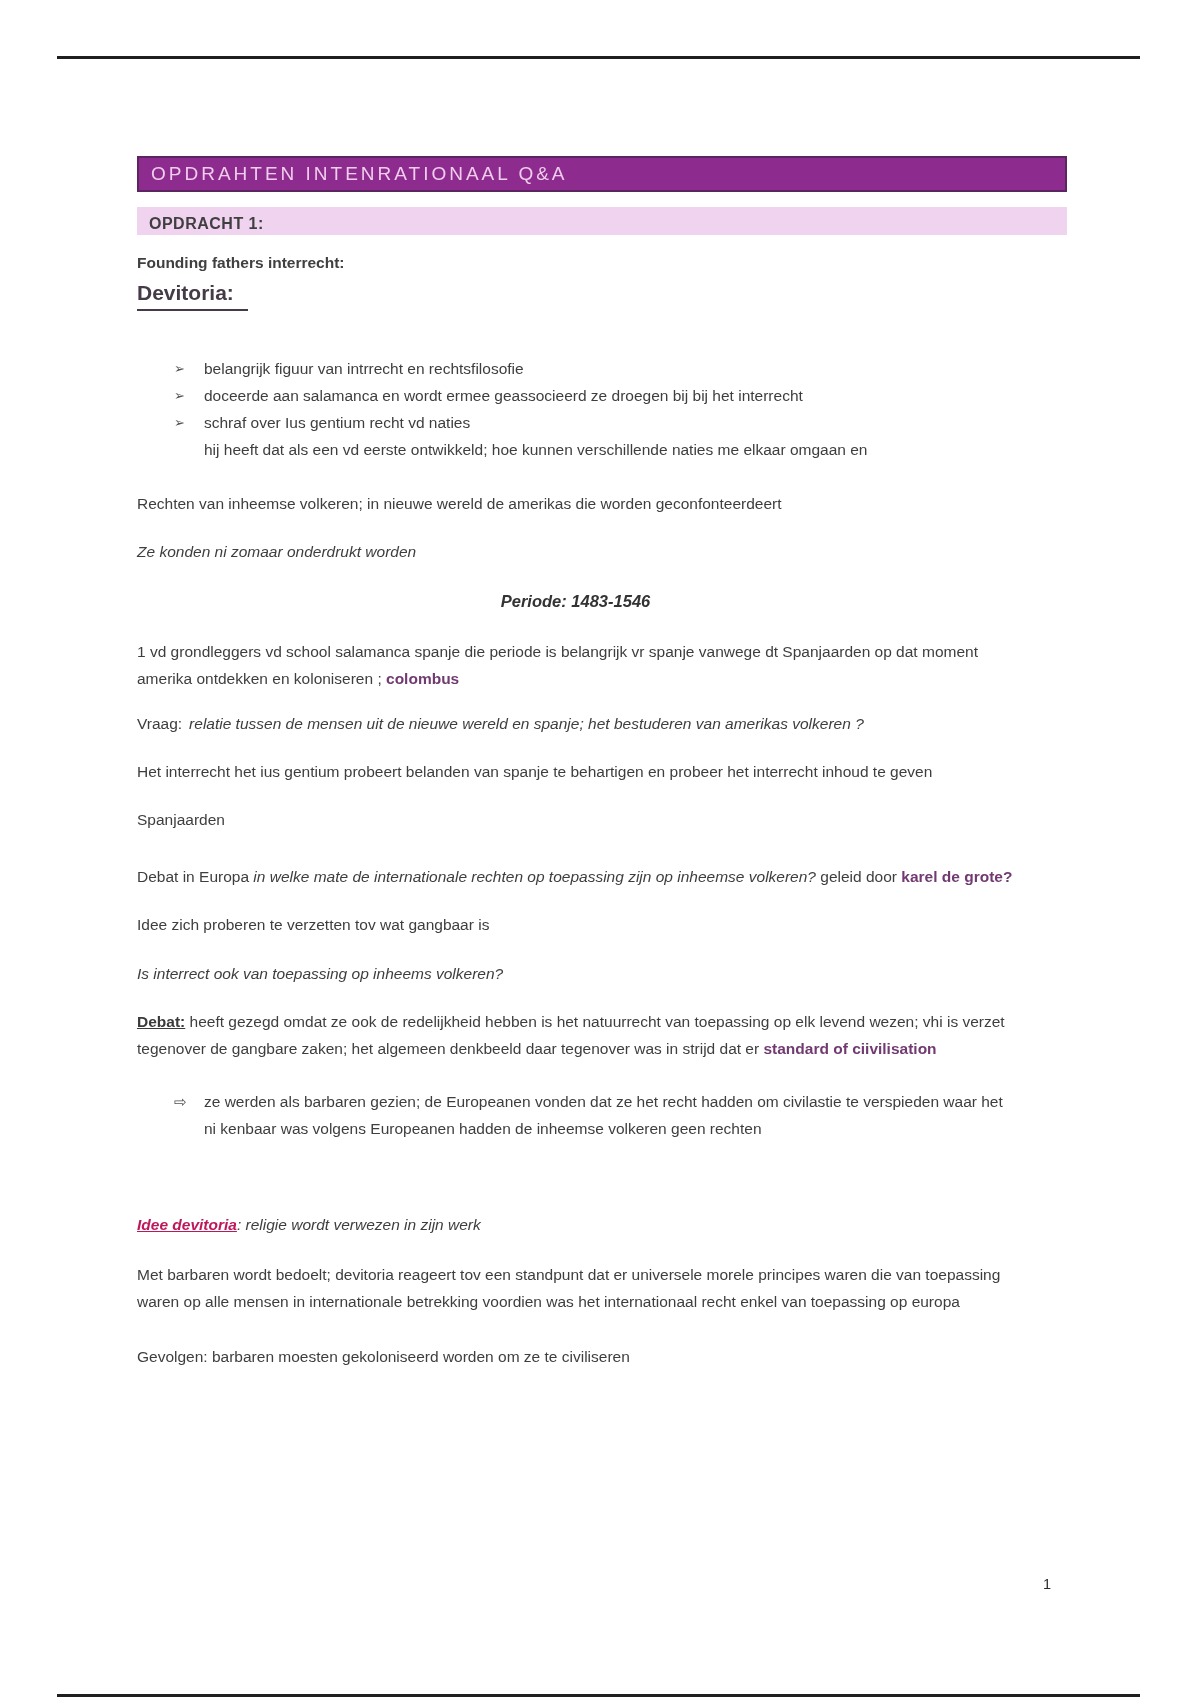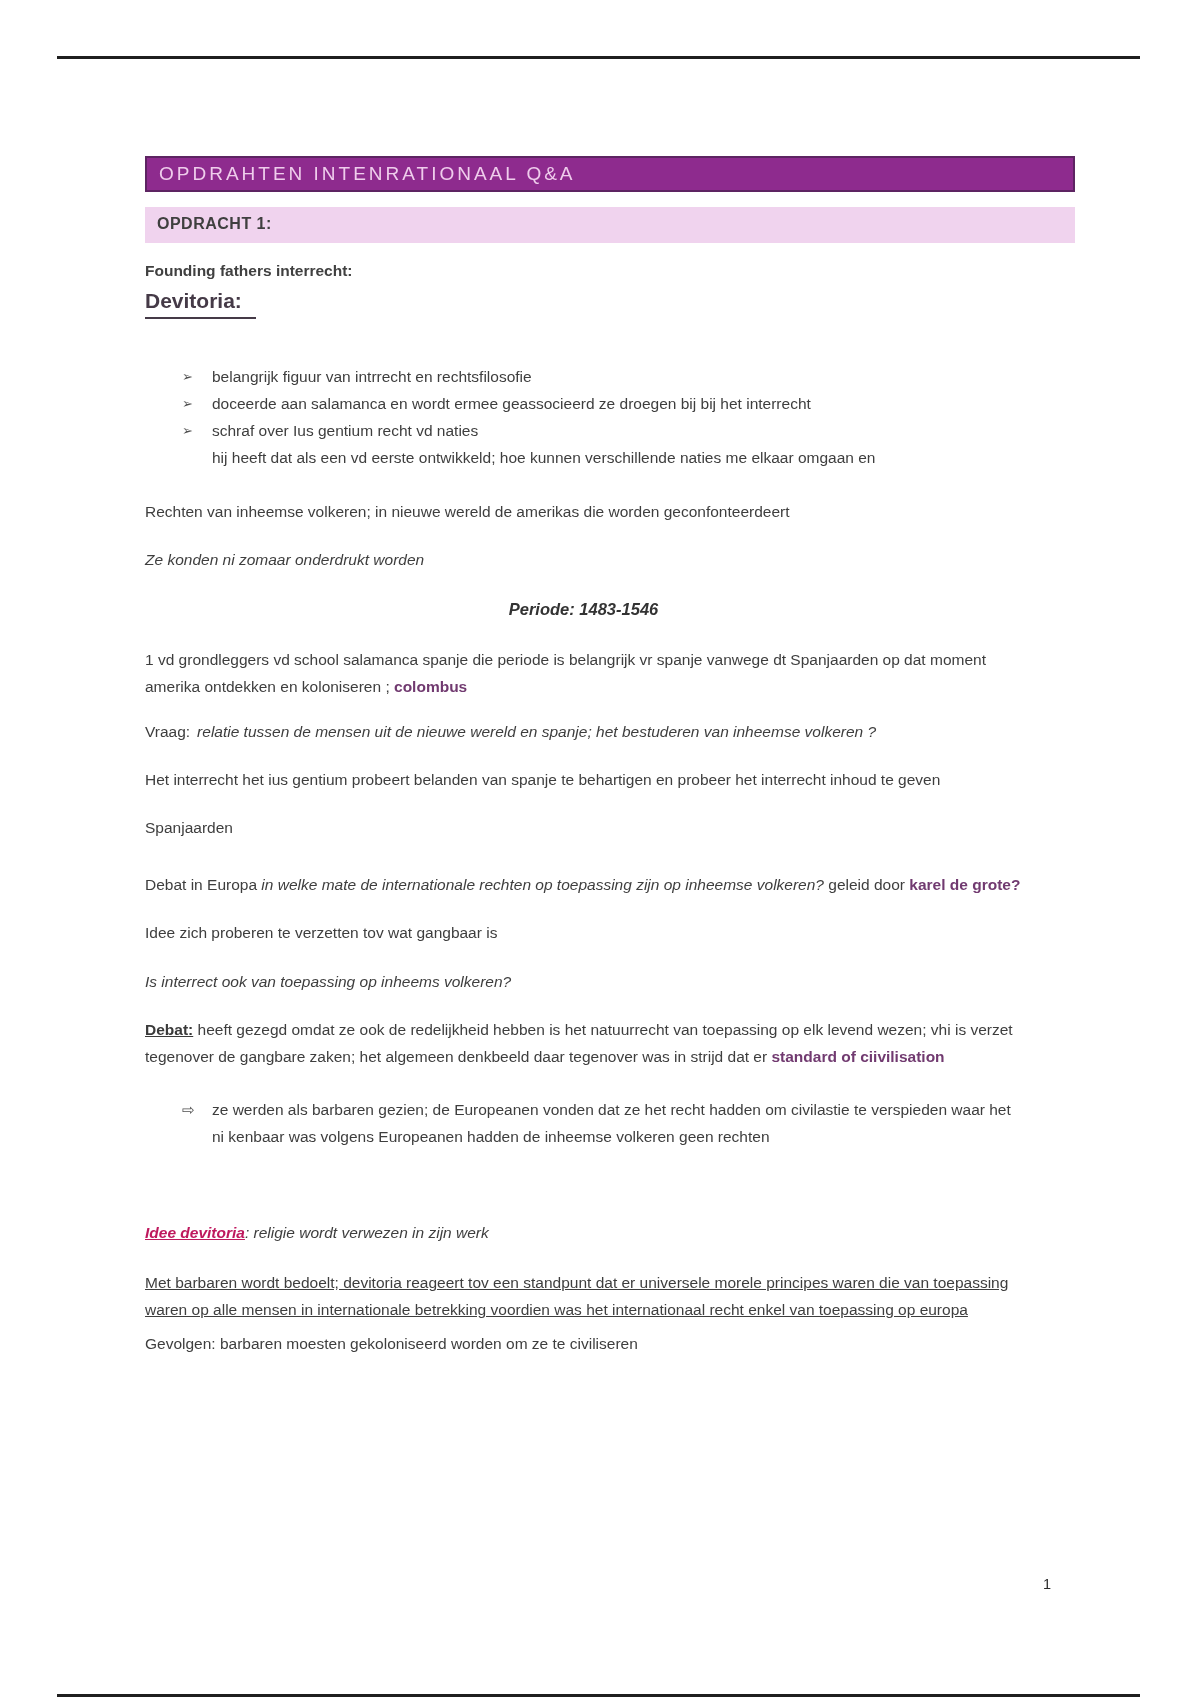--- a/index.html
+++ b/index.html
@@ -6,33 +6,33 @@
   .page{
     position:relative;
     width:1200px;height:1700px;
     background:#ffffff;
     font-family:"Liberation Sans",sans-serif;
     color:#3e3e3e;
     overflow:hidden;
   }
   .top-rule{position:absolute;top:56px;left:57px;width:1083px;height:3px;background:#1f1f1f;}
   .bottom-rule{position:absolute;top:1694px;left:57px;width:1083px;height:3px;background:#1f1f1f;}
-  .content{position:absolute;top:0;left:12px;right:0;padding:156px 0 0 133px;}
+  .content{position:absolute;top:0;left:4px;right:0;padding:156px 0 0 133px;}
 
   .title-bar{
     width:930px;height:36px;box-sizing:border-box;
     background:#8e2b8e;
     border:2px solid #5d2462;
     padding:0 12px;line-height:31px;
     color:#efcdec;font-size:19px;letter-spacing:3px;font-weight:400;
     margin:0 0 15px 0;
     white-space:nowrap;overflow:hidden;
   }
   .section-bar{
-    width:930px;height:36px;box-sizing:border-box;
+    width:930px;height:28px;box-sizing:border-box;
     background:#f0d3ee;
     padding:0 12px;line-height:34px;
     color:#3f3f3f;font-size:16px;font-weight:600;letter-spacing:0.5px;
     margin:0 0 14px 0;
     white-space:nowrap;overflow:hidden;
   }
 
   .txt{width:877px;font-size:15.5px;line-height:27px;margin:0 0 21px 0;}
   .founding{color:#404040;font-weight:700;margin-bottom:2px;}
   .devitoria{font-size:21px;line-height:30px;font-weight:700;color:#453a47;margin:0 0 44px 0;}
@@ -42,21 +42,21 @@
   ul.arrow-list li{position:relative;padding-left:67px;font-size:15.5px;line-height:27px;}
   ul.arrow-list .marker{position:absolute;left:37px;top:0;color:#4f4f4f;font-size:13px;}
   .bullet-cont{padding-left:67px;box-sizing:border-box;margin-bottom:27px;}
 
   .center-bold{text-align:center;font-weight:700;font-size:16.5px;color:#333;}
   .mb23{margin-bottom:23px;font-style:italic;}
   .mb18{margin-bottom:18px;}
   .mb30{margin-bottom:30px;}
   .mb22{margin-bottom:22px;}
   .mb26{margin-bottom:26px;}
-  .mb24{margin-bottom:7px;text-decoration:underline;}
+  .mb24{margin-bottom:28px;}
 
   .accent{color:#713a70;font-weight:700;}
   .ital{font-style:italic;}
   .vraag-label{margin-right:7px;}
   .debat-label{font-weight:700;text-decoration:underline;color:#3a3a3a;}
   .idee-label{color:#be185d;font-weight:700;text-decoration:underline;}
 
   .arrow-item{position:relative;width:877px;padding-left:67px;box-sizing:border-box;
     font-size:15.5px;line-height:27px;margin:0 0 69px 0;}
   .arrow-item .marker{position:absolute;left:37px;top:0;color:#4f4f4f;font-size:15px;}
@@ -100,21 +100,21 @@
     <p class="txt bullet-cont">hij heeft dat als een vd eerste ontwikkeld; hoe kunnen verschillende naties me elkaar omgaan en</p>
 
     <p class="txt">Rechten van inheemse volkeren; in nieuwe wereld de amerikas die worden geconfonteerdeert</p>
 
     <p class="txt mb23">Ze konden ni zomaar onderdrukt worden</p>
 
     <p class="txt center-bold mb23">Periode: 1483-1546</p>
 
     <p class="txt mb18"><span>1 vd grondleggers vd school salamanca spanje die periode is belangrijk vr spanje vanwege dt Spanjaarden op dat moment amerika ontdekken en koloniseren ; </span><span class="accent">colombus</span></p>
 
-    <p class="txt"><span class="vraag-label">Vraag:</span><span class="ital">relatie tussen de mensen uit de nieuwe wereld en spanje; het bestuderen van inheemse volkeren ?</span></p>
+    <p class="txt"><span class="vraag-label">Vraag:</span><span class="ital">relatie tussen de mensen uit de nieuwe wereld en spanje; het bestuderen van amerikas volkeren ?</span></p>
 
     <p class="txt">Het interrecht het ius gentium probeert belanden van spanje te behartigen en probeer het interrecht inhoud te geven</p>
 
     <p class="txt mb30">Spanjaarden</p>
 
     <p class="txt"><span>Debat in Europa </span><span class="ital">in welke mate de internationale rechten op toepassing zijn op inheemse volkeren?</span><span> geleid door </span><span class="accent">karel de grote?</span></p>
 
     <p class="txt mb22">Idee zich proberen te verzetten tov wat gangbaar is</p>
 
     <p class="txt ital">Is interrect ook van toepassing op inheems volkeren?</p>

